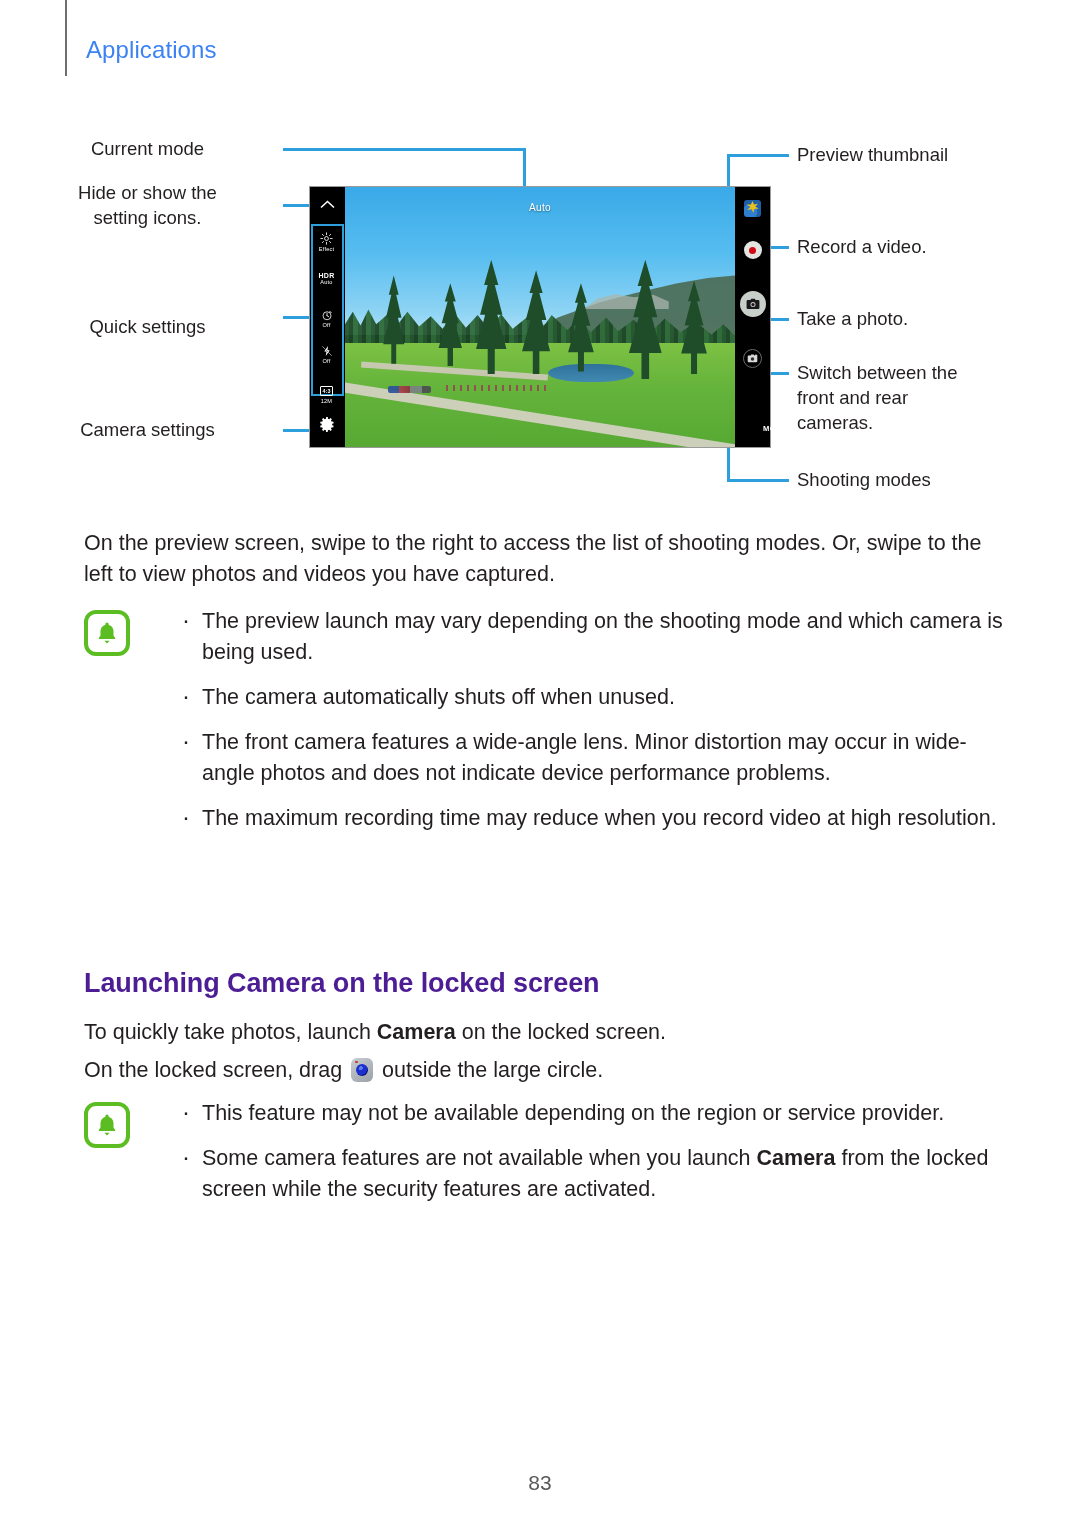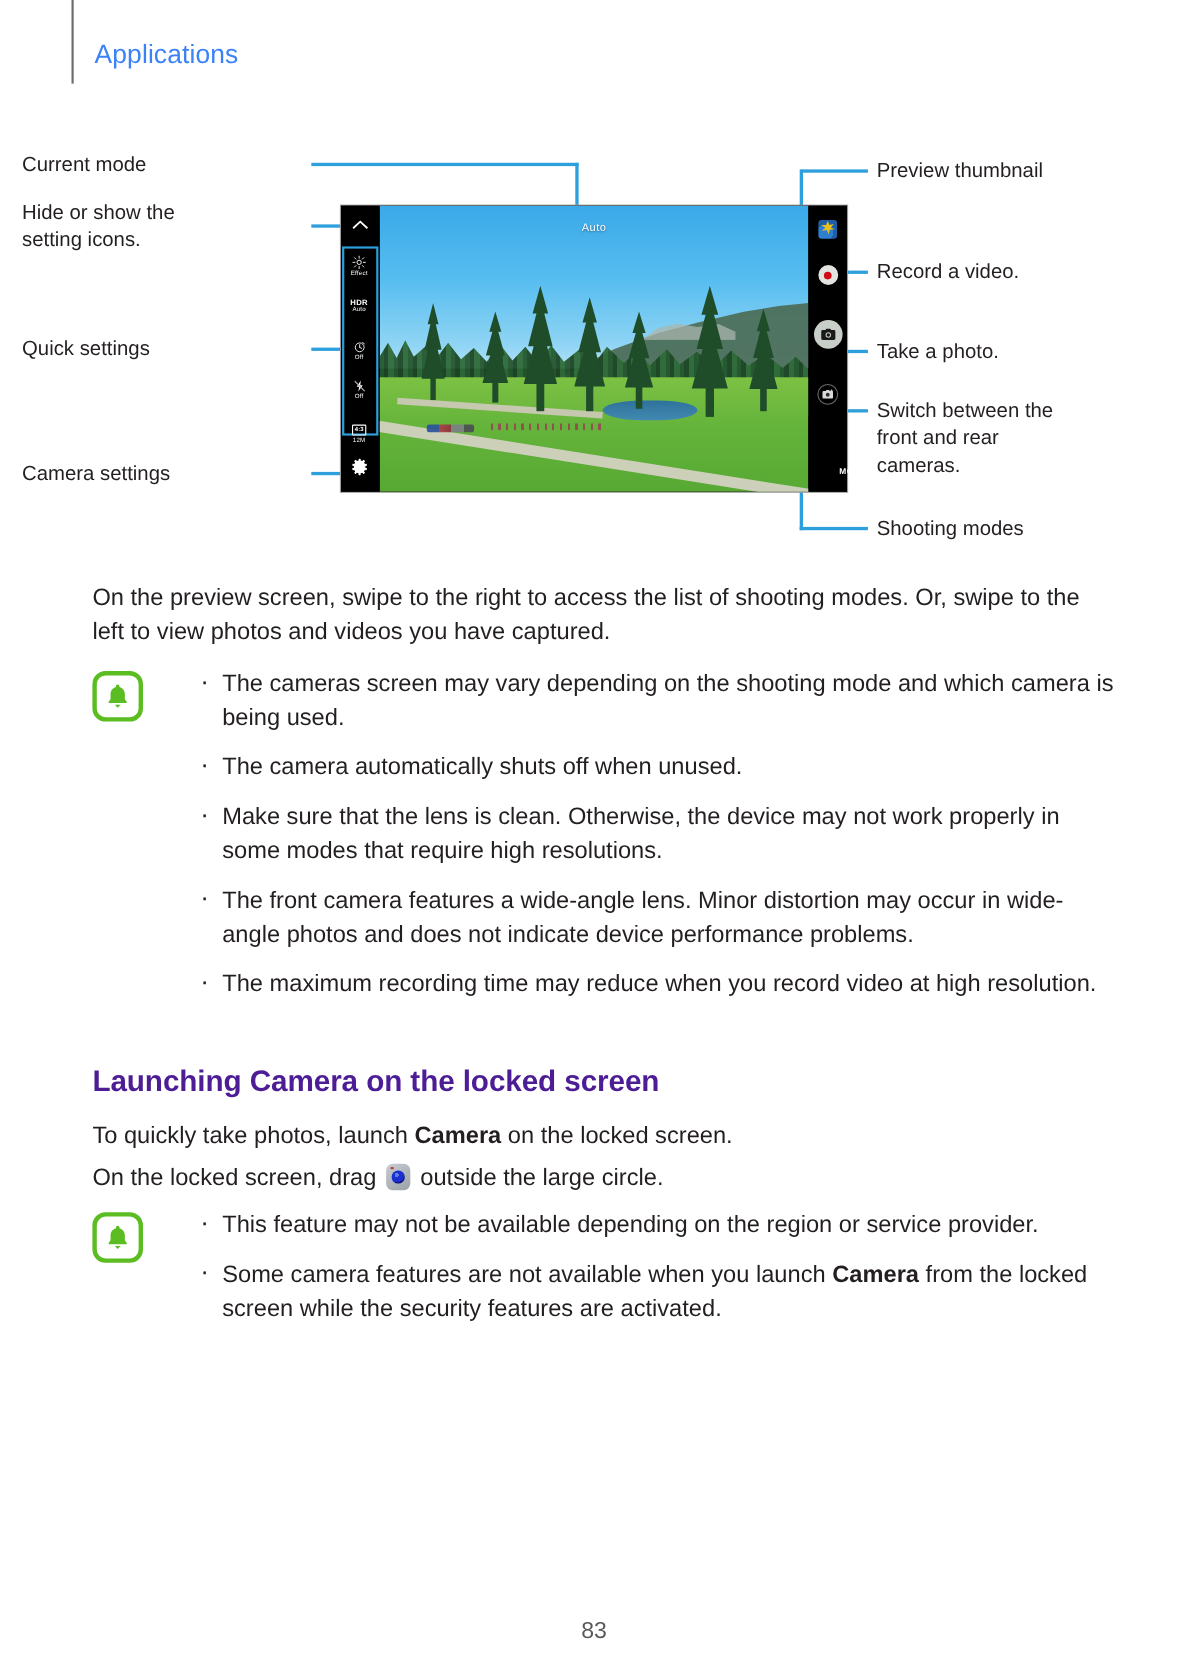--- a/index.html
+++ b/index.html
@@ -20,21 +20,21 @@
   }
   .hdr-title{
     position:absolute;left:86px;top:36px;
     font-size:24px;color:#3b82f6;letter-spacing:.1px;
   }
 
   
   .diagram{position:absolute;left:0;top:118px;width:1080px;height:390px;}
 
   .lbl{position:absolute;font-size:18.5px;color:#231f20;line-height:25px;white-space:pre-line;}
-  .lbl.r{text-align:left;}
+  .lbl.r{text-align:center;}
   .lbl.l{text-align:left;}
 
   .lead{position:absolute;background:#2c9fdc;}
   .lead.h{height:3px;}
   .lead.v{width:3px;}
 
   
   .phone{
     position:absolute;left:310px;top:69px;width:460px;height:260px;
     background:#000;
@@ -235,21 +235,21 @@
     <div class="lead h" style="left:752px;top:200px;width:37px;"></div>
 
     <div class="lead h" style="left:748px;top:254px;width:41px;"></div>
 
     <div class="lead v" style="left:727px;top:304px;height:60px;"></div>
     <div class="lead h" style="left:727px;top:361px;width:62px;"></div>
 
     <div class="lbl r" style="left:20px;top:18px;width:255px;">Current mode</div>
     <div class="lbl r" style="left:20px;top:62px;width:255px;">Hide or show the
 setting icons.</div>
-    <div class="lbl r" style="left:20px;top:186px;width:255px;">Quick settings</div>
+    <div class="lbl r" style="left:20px;top:196px;width:255px;">Quick settings</div>
     <div class="lbl r" style="left:20px;top:299px;width:255px;">Camera settings</div>
 
     <div class="lbl l" style="left:797px;top:24px;width:265px;">Preview thumbnail</div>
     <div class="lbl l" style="left:797px;top:116px;width:265px;">Record a video.</div>
     <div class="lbl l" style="left:797px;top:188px;width:265px;">Take a photo.</div>
     <div class="lbl l" style="left:797px;top:242px;width:240px;">Switch between the
 front and rear
 cameras.</div>
     <div class="lbl l" style="left:797px;top:349px;width:265px;">Shooting modes</div>
 
@@ -376,23 +376,22 @@
   <div class="notebox" style="left:84px;top:606px;width:930px;">
     <div class="bellwrap" style="left:0;top:4px;">
       <div class="bell-rect">
         <svg width="26" height="26" viewBox="0 0 24 24">
           <path fill="#5bbd21" d="M12 2.2c-.8 0-1.5.7-1.5 1.5v.6C7.9 5 6 7.4 6 10.2v4.2l-1.6 2.2c-.3.4 0 1 .5 1h14.2c.5 0 .8-.6.5-1L18 14.4v-4.2c0-2.8-1.9-5.2-4.5-5.9v-.6c0-.8-.7-1.5-1.5-1.5z"></path>
           <path fill="#5bbd21" d="M9.6 19.1h4.8L12 21.6z"></path>
         </svg>
       </div>
     </div>
     <ul class="bul" style="margin-left:92px;">
-      <li>The cameras screen may vary depending on the shooting mode and which camera is being used.</li>
+      <li>The preview launch may vary depending on the shooting mode and which camera is being used.</li>
       <li>The camera automatically shuts off when unused.</li>
-      <li>Make sure that the lens is clean. Otherwise, the device may not work properly in some modes that require high resolutions.</li>
       <li>The front camera features a wide-angle lens. Minor distortion may occur in wide-angle photos and does not indicate device performance problems.</li>
       <li>The maximum recording time may reduce when you record video at high resolution.</li>
     </ul>
   </div>
 
   <div class="h2" style="left:84px;top:968px;">Launching Camera on the locked screen</div>
 
   <div class="para" style="left:84px;top:1017px;width:920px;">
     <span>To quickly take photos, launch </span><span class="bold">Camera</span><span> on the locked screen.</span>
   </div>

